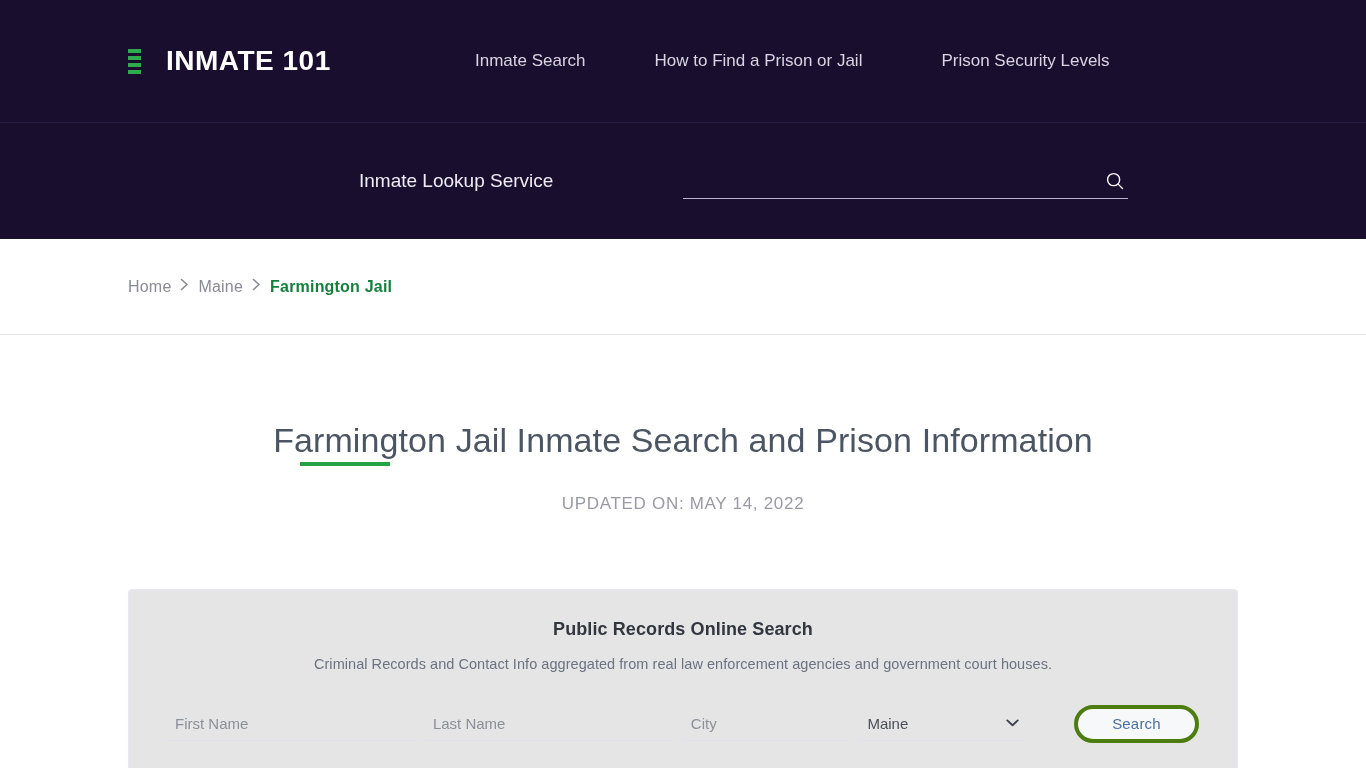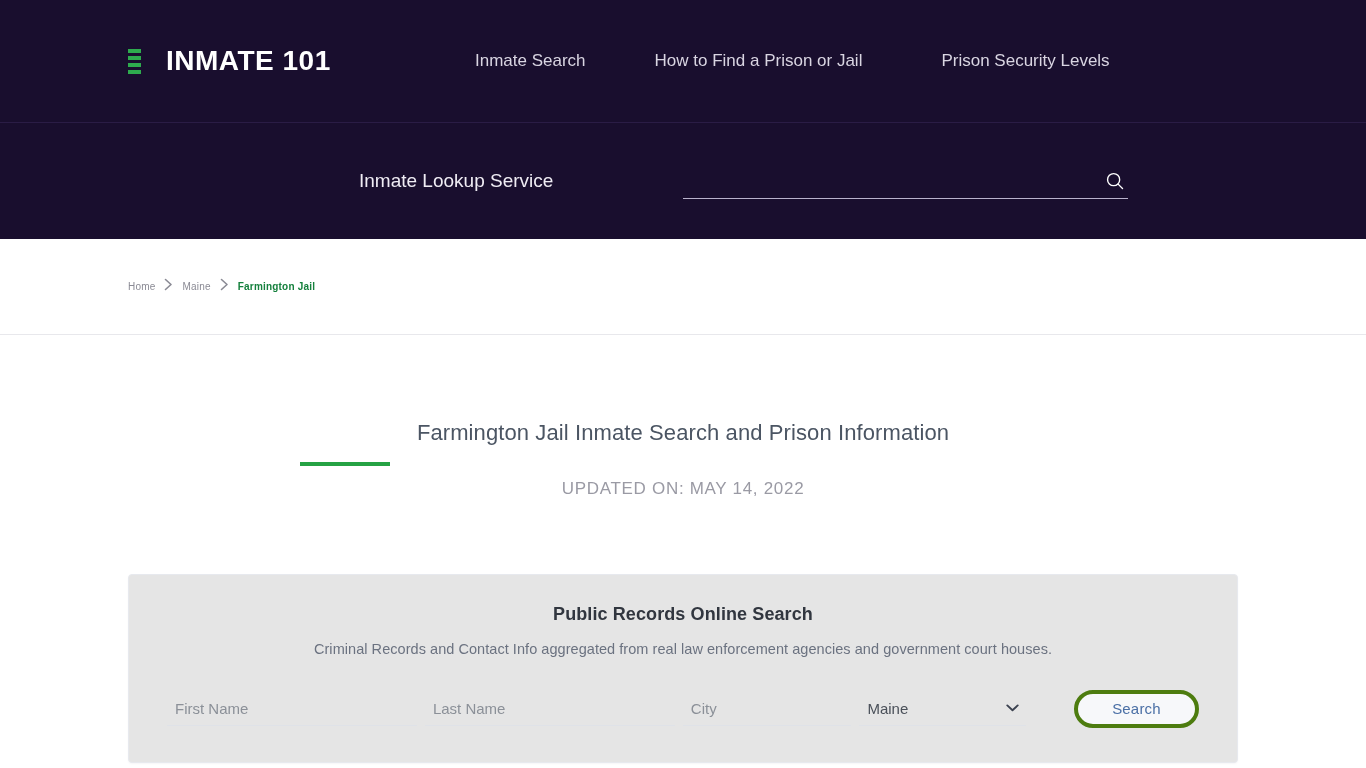--- a/index.html
+++ b/index.html
@@ -136,21 +136,21 @@
     height: 96px;
     border-bottom: 1px solid #e8e8ec;
     display: flex;
     align-items: center;
     background: #fff;
   }
   .breadcrumb {
     margin-left: 128px;
     display: flex;
     align-items: center;
-    font-size: 10px;
+    font-size: 16px;
     letter-spacing: 0.2px;
   }
   .breadcrumb a {
     color: #8a8a94;
     text-decoration: none;
     cursor: pointer;
   }
   .crumb-sep {
     display: inline-block;
     margin: 0 9px;
@@ -167,21 +167,21 @@
   .page-main {
     background: #fff;
     padding-top: 84px;
   }
 
   .page-title-block {
     text-align: center;
     position: relative;
   }
   .page-title {
-    font-size: 22px;
+    font-size: 34px;
     font-weight: 400;
     color: #4b5563;
     letter-spacing: 0.1px;
     line-height: 1.25;
   }
   .title-rule {
     width: 90px;
     height: 4px;
     background: #25a244;
     position: absolute;

